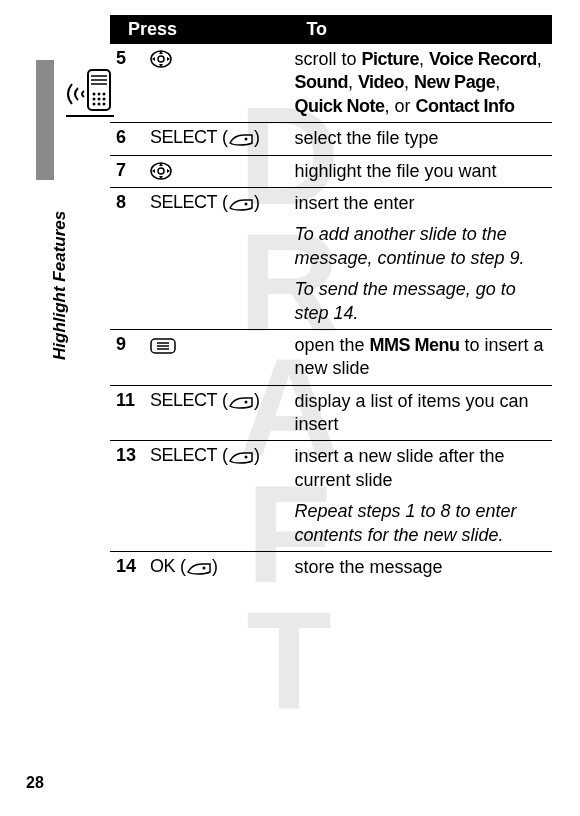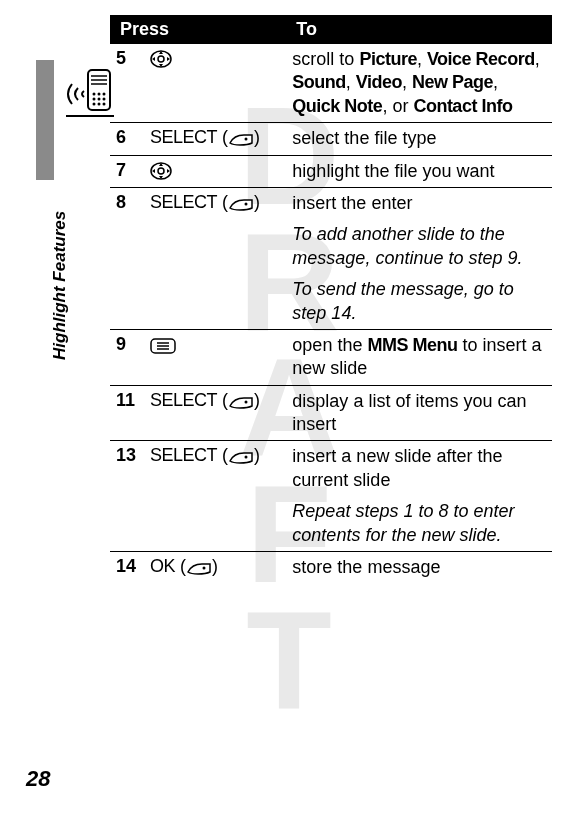--- a/index.html
+++ b/index.html
@@ -73,21 +73,21 @@
     width: 100%;
     border-collapse: collapse;
     font-size: 18px;
   }
   table.inst th {
     background: #000;
     color: #fff;
     text-align: left;
     font-weight: bold;
     font-size: 18px;
-    padding: 4px 6px 4px 10px;
+    padding: 4px 6px 4px 18px;
   }
   table.inst th.press { width: 210px; }
   table.inst td {
     vertical-align: top;
     padding: 4px 6px;
   }
   tr.has-border td {
     border-top: 1px solid #000;
   }
   .step-num {
@@ -116,22 +116,21 @@
   .nav-icon, .softkey-icon, .menu-icon {
     display: inline-block;
     vertical-align: -4px;
   }
   .paren { font-weight: normal; }
   .page-num {
     position: absolute;
     left: 26px;
     bottom: 24px;
     font-weight: bold;
-    font-size: 22px;
-    font-style: italic;
+    font-size: 16px;
   }
   .sub-para {
     padding-top: 8px;
     font-style: italic;
   }
 </style>
 </head>
 <body>
 
 <div class="draft-watermark">

